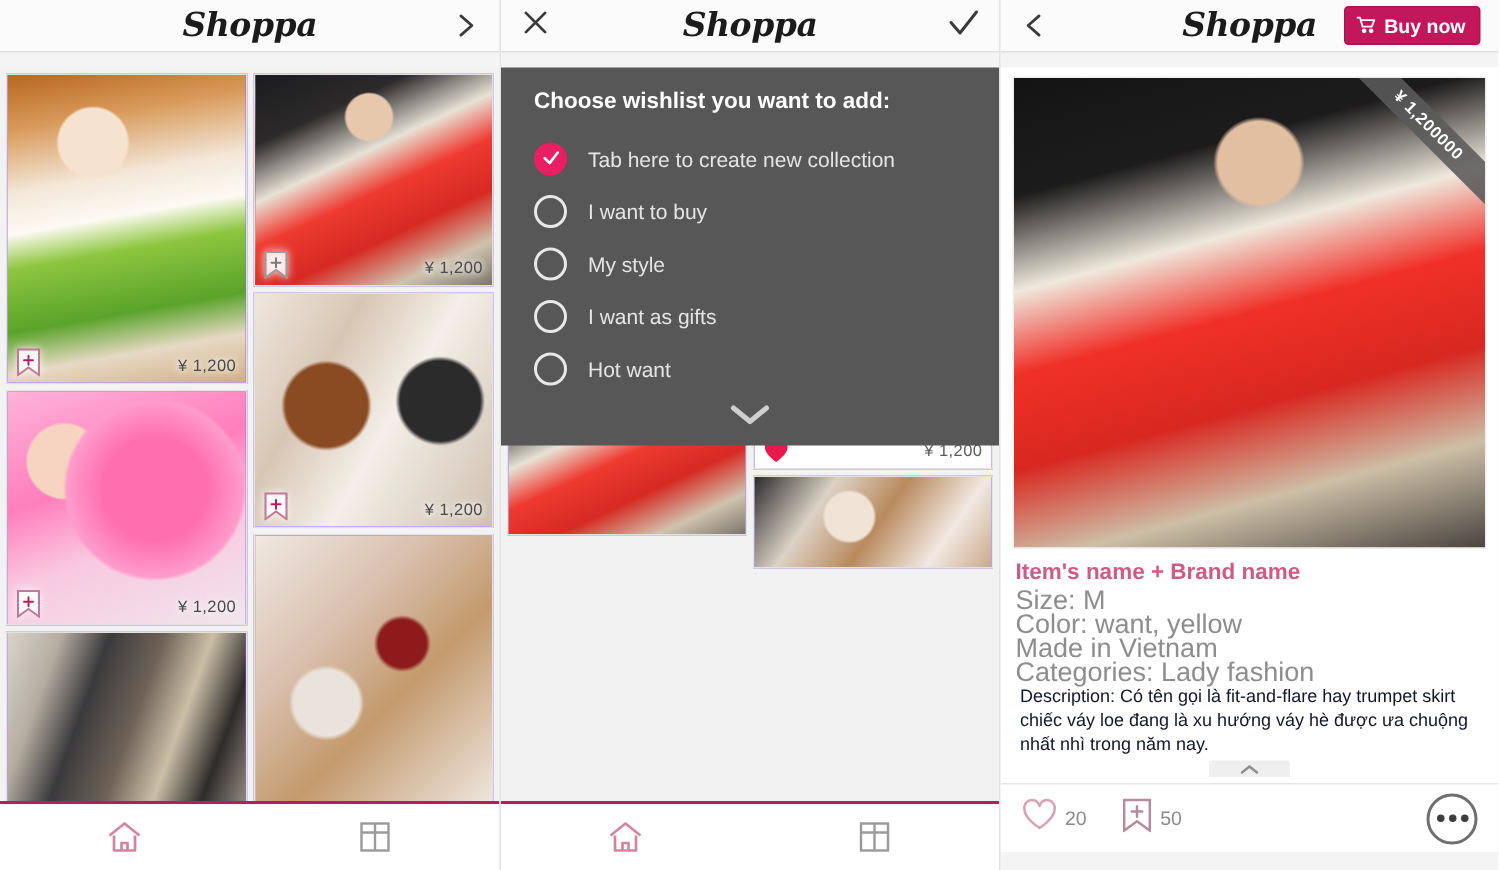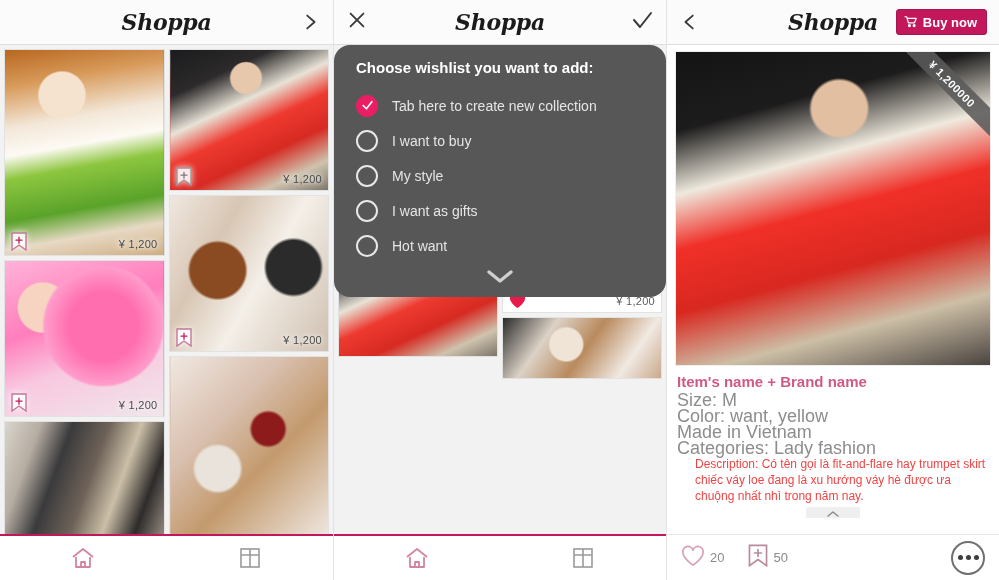--- a/index.html
+++ b/index.html
@@ -16,21 +16,21 @@
     position: relative;
     background: #f4f4f4;
     border-left: 1px solid #e3e3e3;
     overflow: hidden;
   }
   .screen:first-child { border-left: none; }
 
   
   .topbar {
     position: relative;
-    height: 45px;
+    height: 35px;
     background: #fbfbfb;
     border-bottom: 1px solid #dedede;
     display: flex; align-items: center;
     padding: 0 12px;
   }
   .brand {
     position: absolute; left: 0; right: 0; top: 0; bottom: 0;
     display: flex; align-items: center; justify-content: center;
     font-family: "DejaVu Serif", serif;
     font-style: italic; font-weight: bold;
@@ -155,21 +155,20 @@
   }
   .navbtn { flex: 1; display: flex; align-items: center; justify-content: center; }
   .navbtn svg { display: block; }
 
   
   .dialog {
     position: absolute; top: 45px; left: 0; right: 0;
     background: #575757;
     padding: 14px 0 6px 22px;
     z-index: 10;
-    border-radius: 16px;
   }
   .dialog h2 {
     font-size: 15px; font-weight: bold; color: #fff;
     margin-bottom: 12px;
   }
   .opt { display: flex; align-items: center; gap: 14px; height: 35px; }
   .opt .lbl { font-size: 14px; color: #e5e5e5; }
   .radio {
     width: 22px; height: 22px; border-radius: 50%;
     border: 2px solid #e8e8e8; flex: none;
@@ -210,31 +209,31 @@
     text-align: center;
     padding: 4px 0;
     letter-spacing: .5px;
   }
   .item-title {
     color: #d05a86;
     font-size: 15px; font-weight: bold;
     margin: 7px 0 2px 2px;
   }
   .spec { font-size: 18px; color: #8d8d8d; line-height: 16px; margin-left: 2px; }
-  .desc { font-size: 12px; color: #ef4444; line-height: 16px; margin-left: 20px; }
+  .desc { font-size: 12px; color: #0f172a; line-height: 16px; margin-left: 5px; }
   .pull-tab {
     width: 54px; height: 11px;
     background: #efefef;
     margin: 3px auto 0;
     border-radius: 2px 2px 0 0;
     display: flex; align-items: center; justify-content: center;
   }
 
   .detail-bar {
-    position: absolute; left: 0; right: 0; bottom: 0;
+    position: absolute; left: 0; right: 0; bottom: 12px;
     height: 46px;
     background: #fff;
     border-top: 1px solid #e6e6e6;
     display: flex; align-items: center;
     padding: 0 14px;
     gap: 8px;
   }
   .stat { display: flex; align-items: center; gap: 5px; }
   .stat .num { font-size: 13px; color: #8a8a8a; }
   .more-btn {

